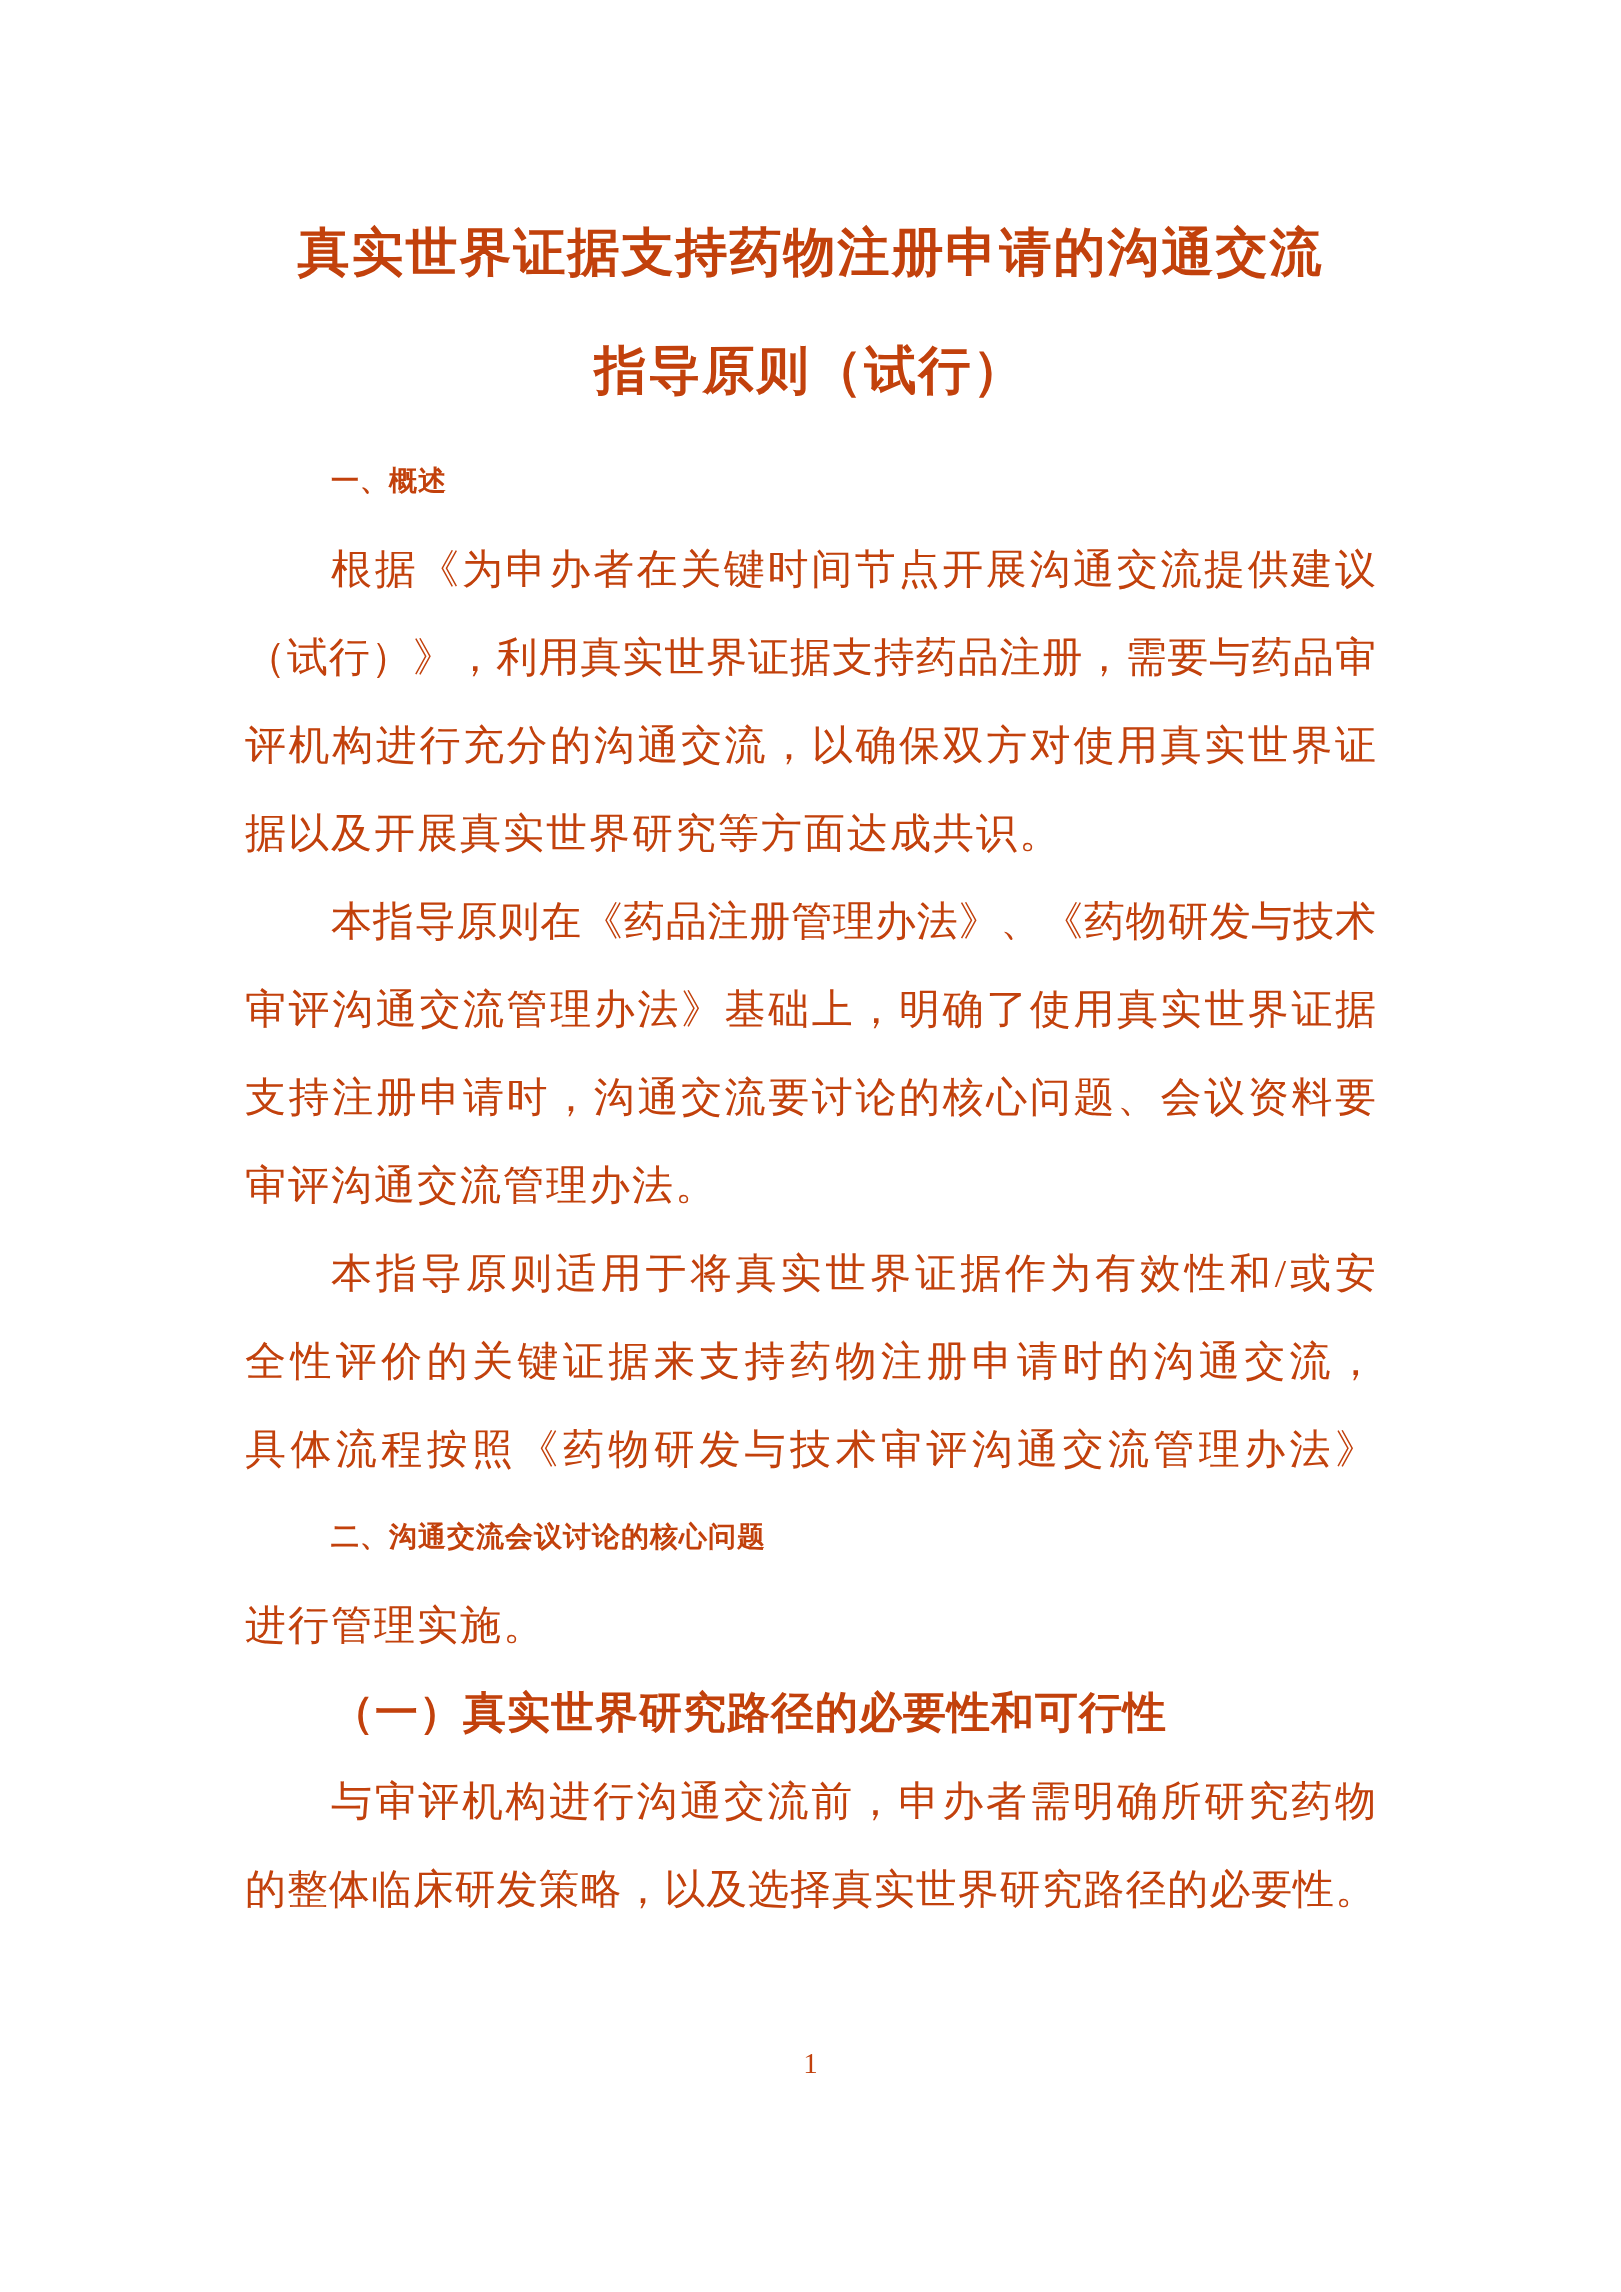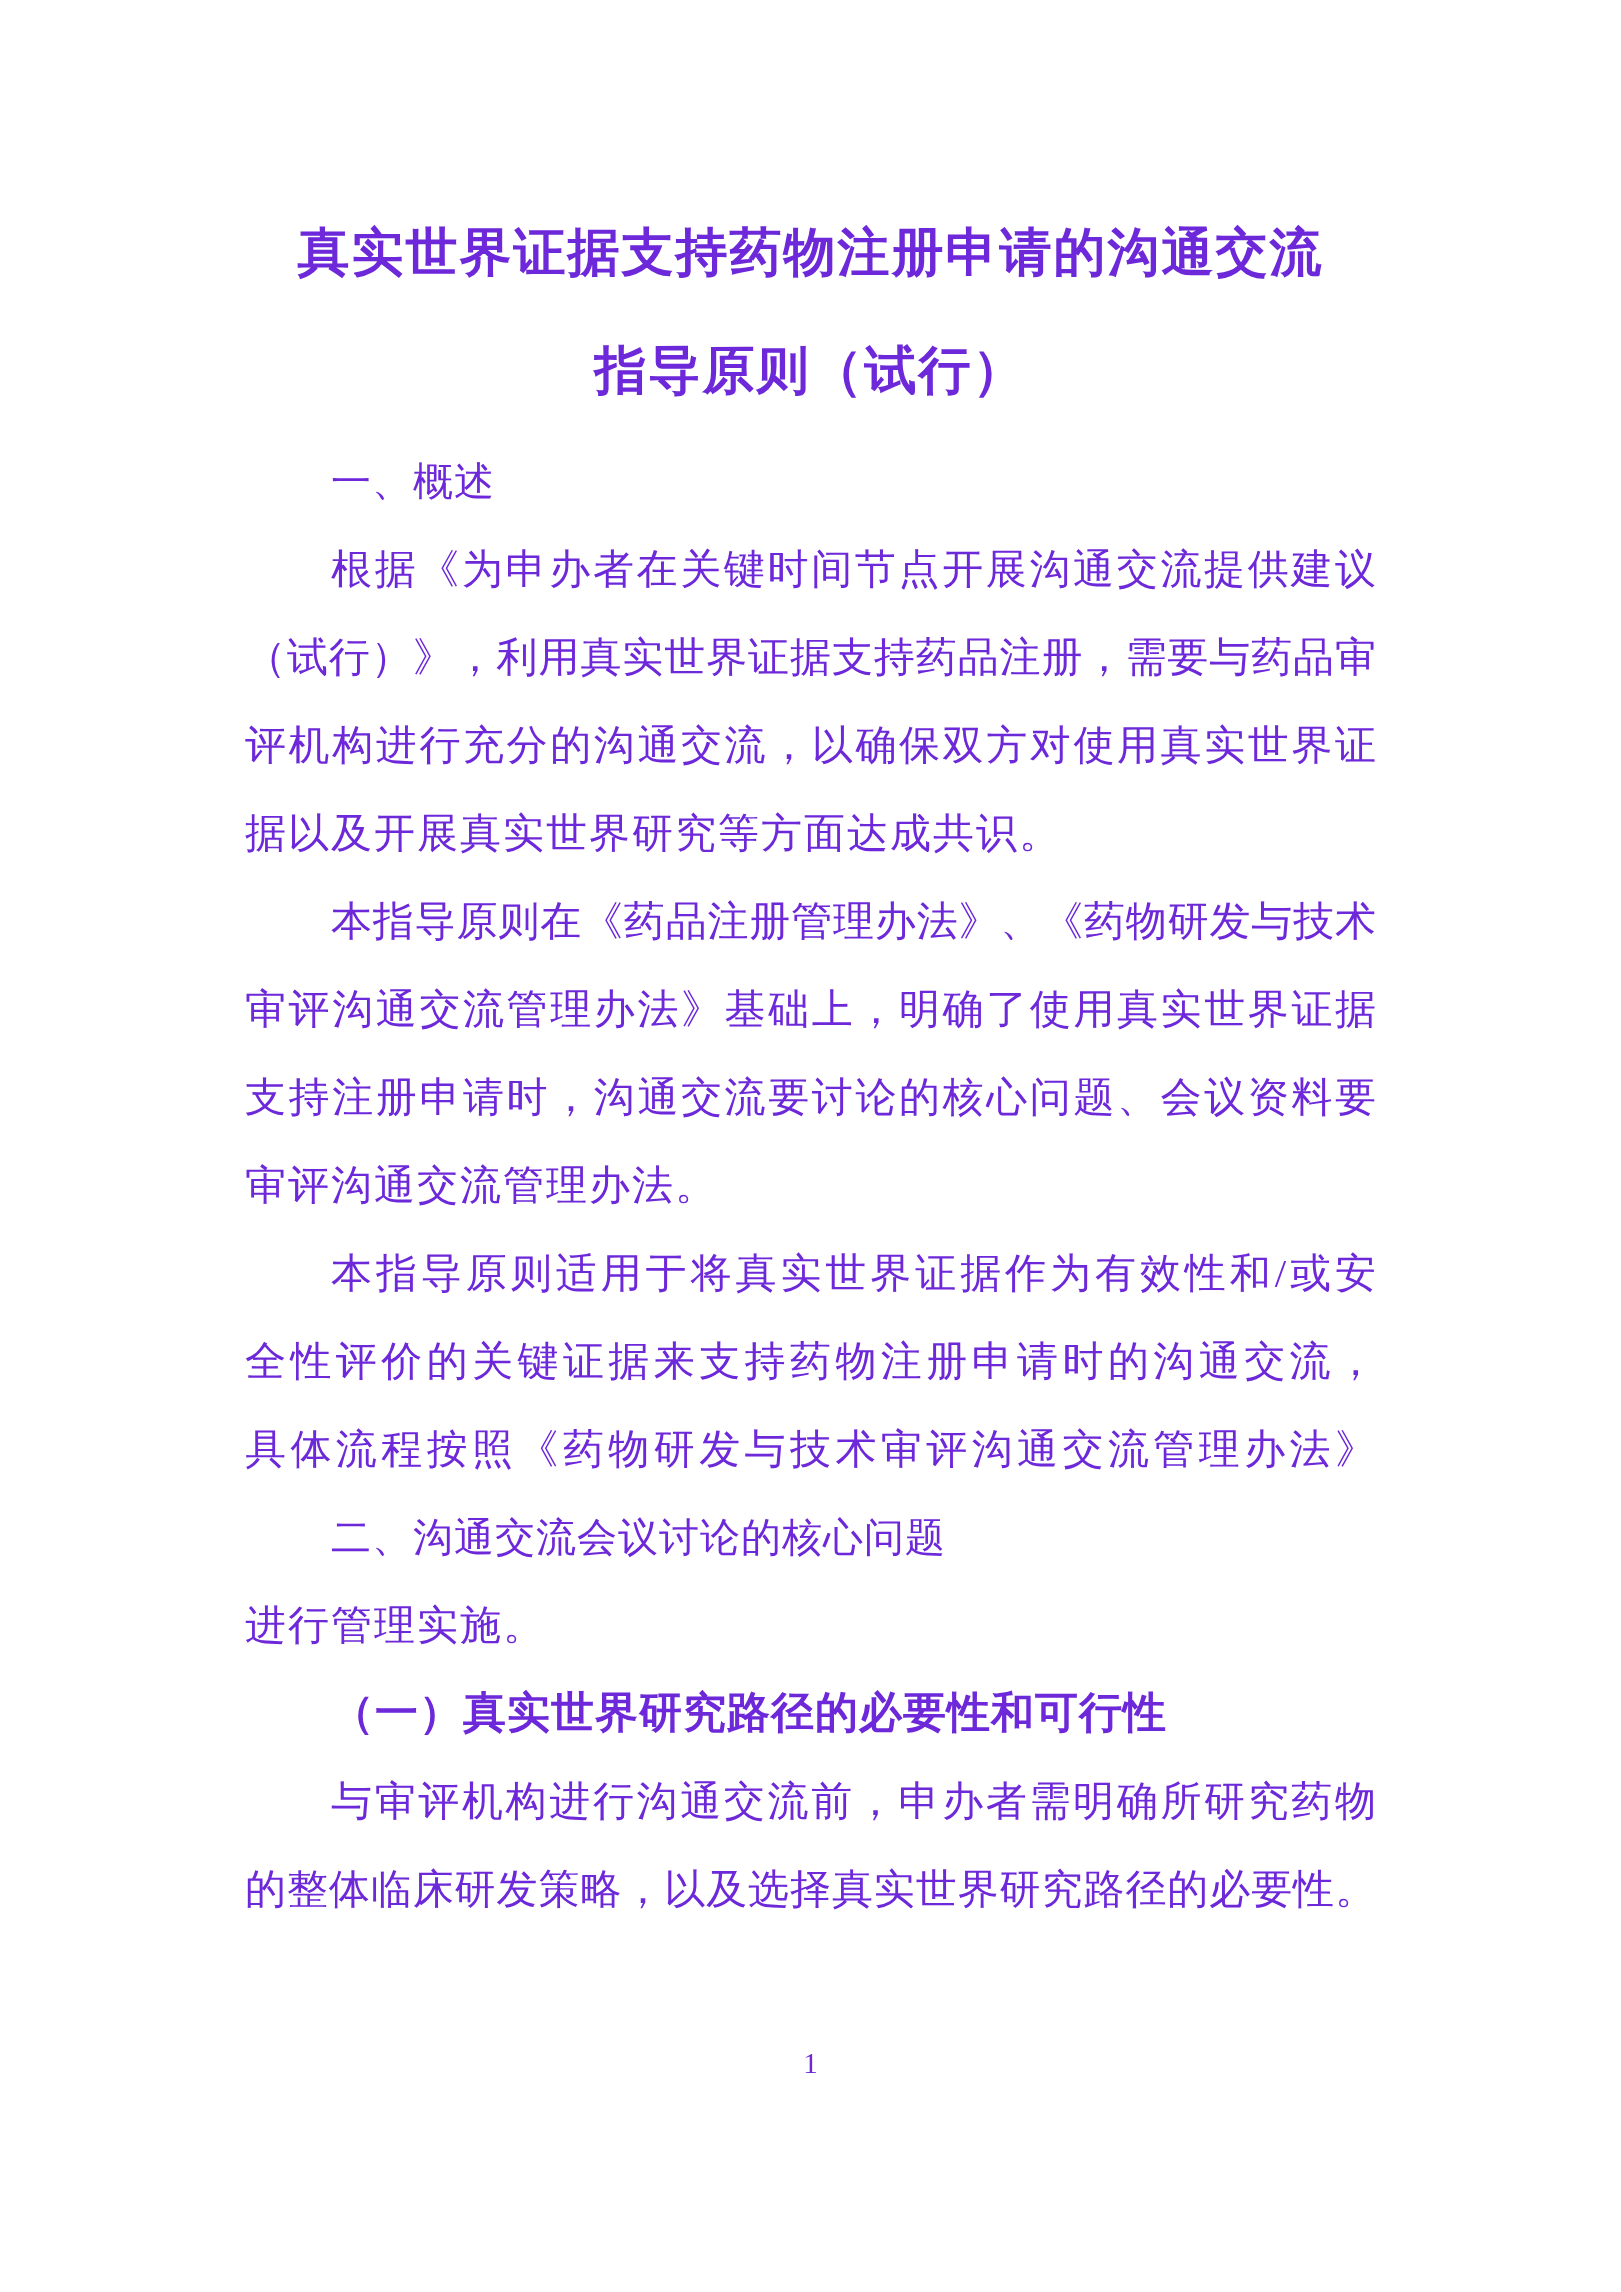--- a/index.html
+++ b/index.html
@@ -5,21 +5,21 @@
   html, body {
     margin: 0;
     padding: 0;
     background: #e8e8e8;
   }
   .page {
     position: relative;
     width: 1621px;
     height: 2293px;
     background: #ffffff;
-    color: #6d28d9;
+    color: #c2410c;
     overflow: hidden;
     font-family: "Liberation Serif", serif;
   }
   .content {
     position: absolute;
     left: 245px;
     top: 194px;
     width: 1131px;
   }
   .title-line {
@@ -45,22 +45,22 @@
     letter-spacing: 0;
     white-space: normal;
     text-align: justify;
     text-align-last: justify;
   }
   .line.indent {
     padding-left: 86px;
   }
   .line.heading-1 {
     font-family: "Liberation Sans", sans-serif;
-    font-weight: normal;
-    font-size: 40px;
+    font-weight: bold;
+    font-size: 28px;
     letter-spacing: 1px;
   }
   .line.heading-2 {
     font-family: "Liberation Serif", serif;
     font-weight: bold;
     font-size: 43px;
     letter-spacing: 1px;
   }
   .page-number {
     position: absolute;

